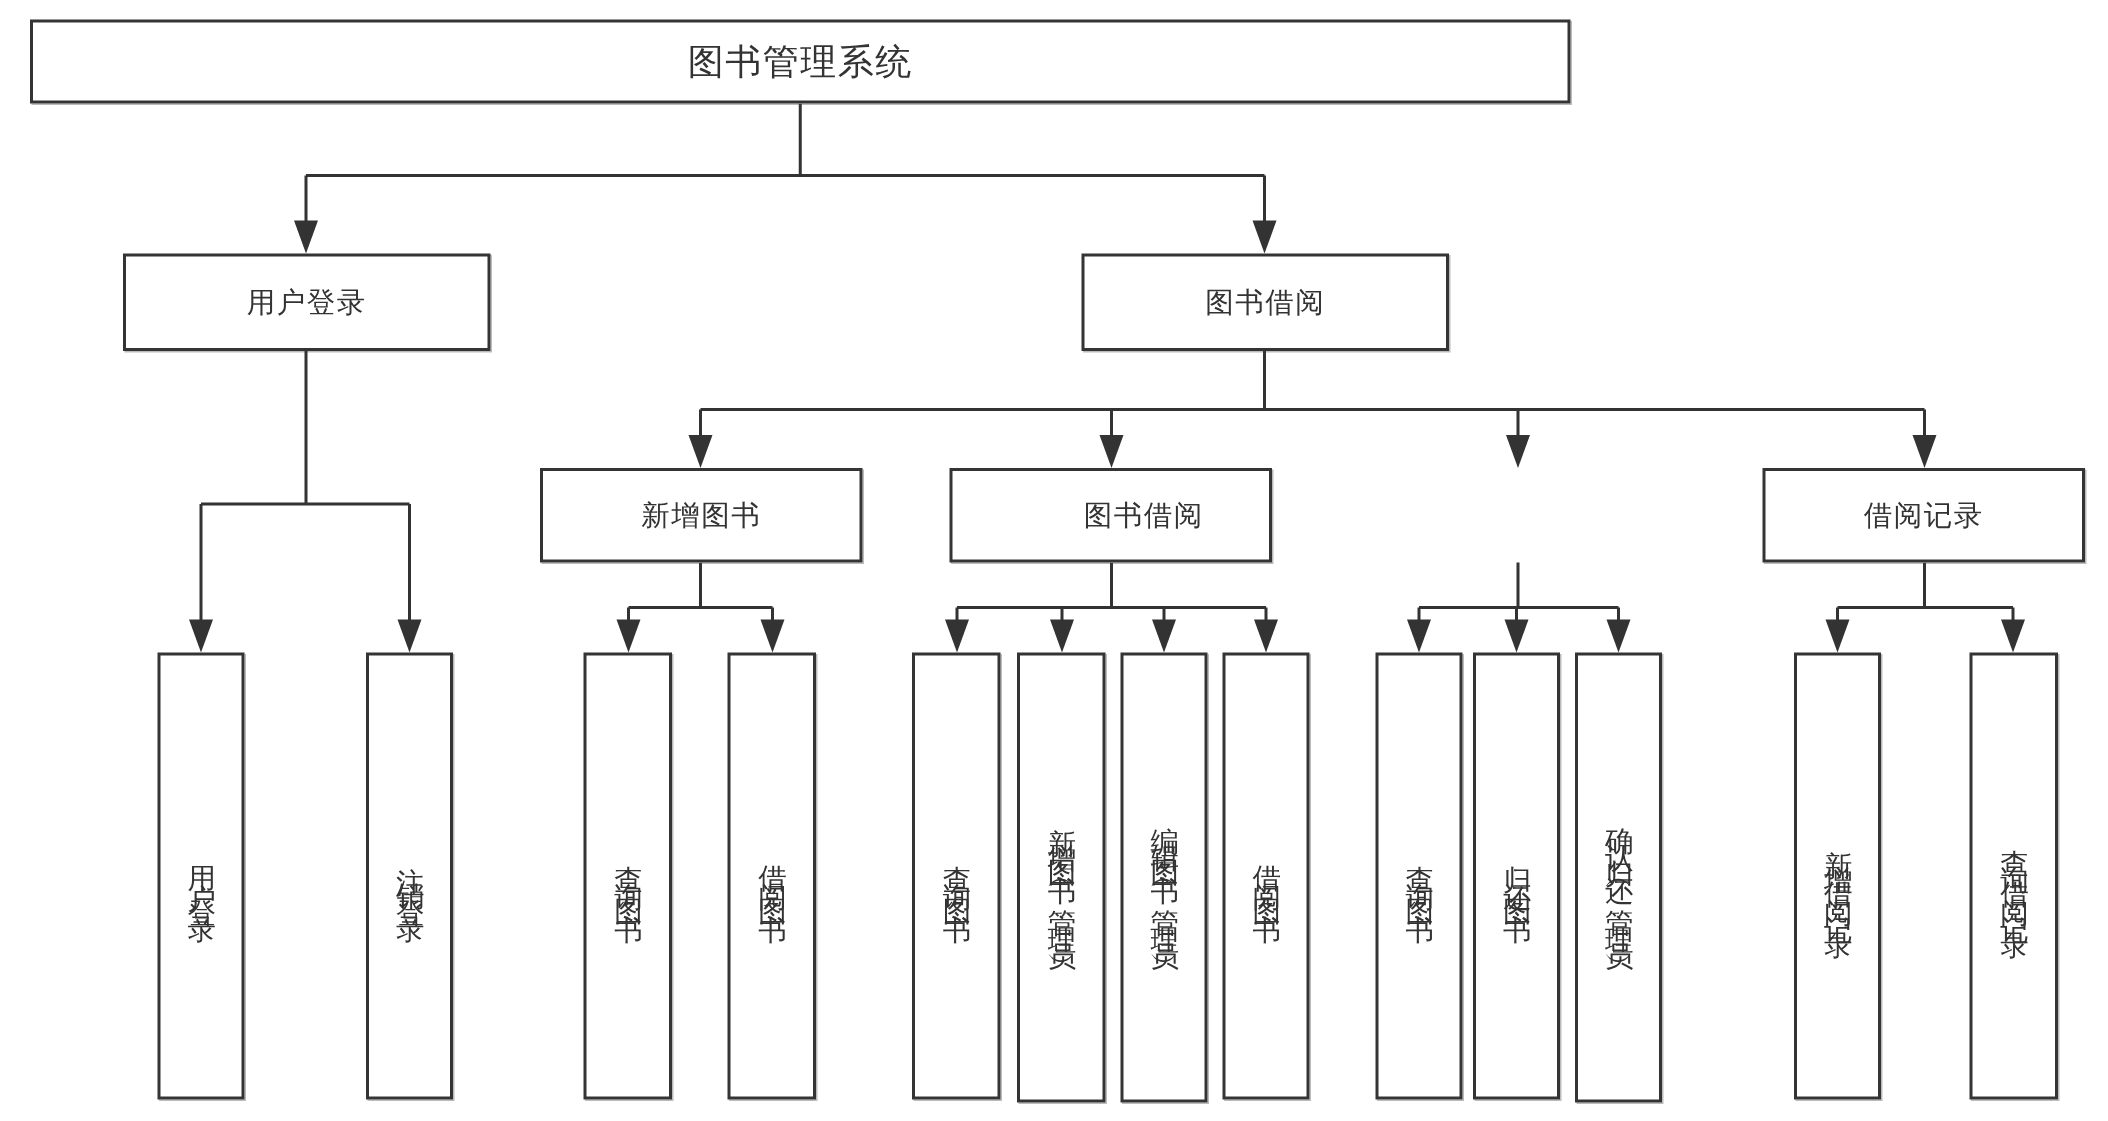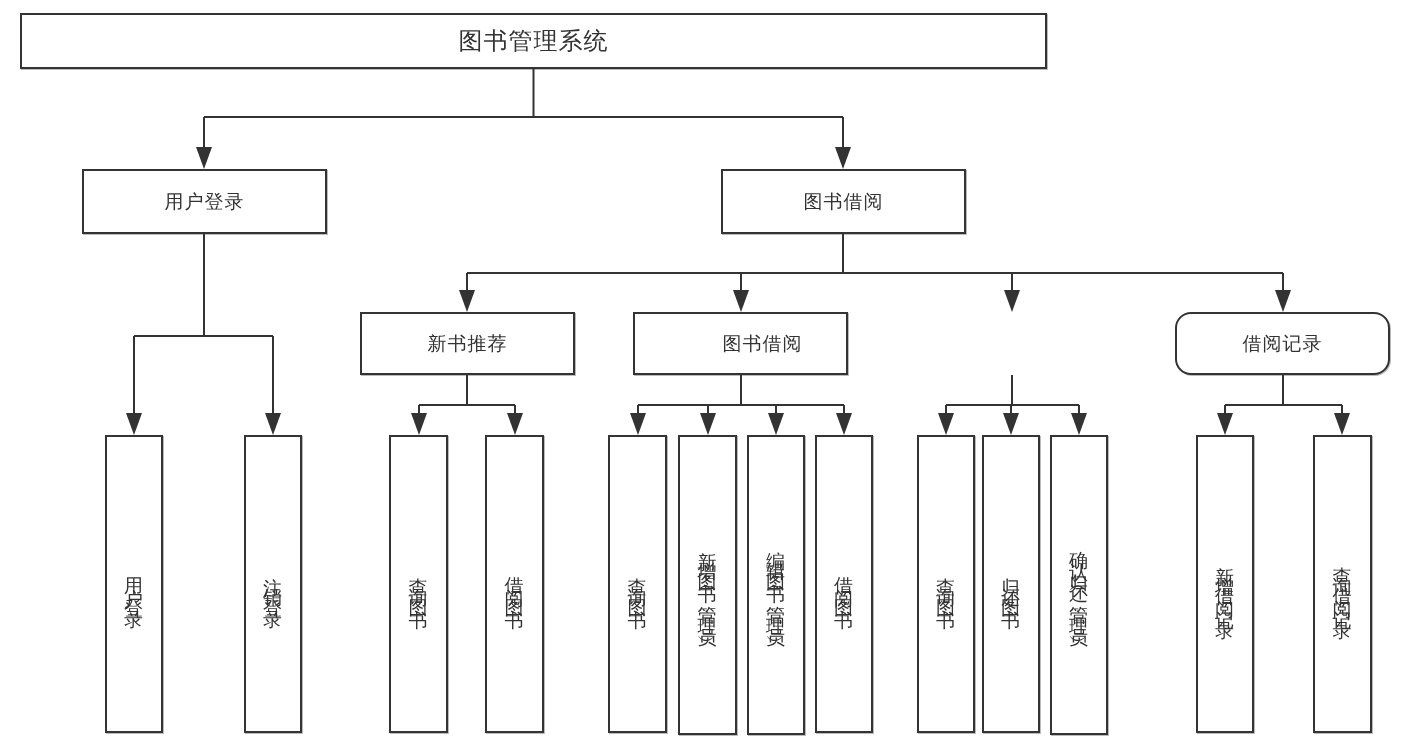--- a/index.html
+++ b/index.html
@@ -96,26 +96,26 @@
   </div>
 
   <div class="box" style="left:82px; top:169px; width:245px; height:65px;">
     <span class="hlabel">用户登录</span>
   </div>
   <div class="box" style="left:721px; top:169px; width:245px; height:65px;">
     <span class="hlabel">图书借阅</span>
   </div>
 
   <div class="box" style="left:360px; top:312px; width:215px; height:63px;">
-    <span class="hlabel">新书推荐</span>
+    <span class="hlabel">新增图书</span>
   </div>
   <div class="box" style="left:633px; top:312px; width:215px; height:63px;padding-left:44px;">
     <span class="hlabel">图书借阅</span>
   </div>
-  <div class="box" style="left:1175px; top:312px; width:215px; height:63px;border-radius:16px;">
+  <div class="box" style="left:1175px; top:312px; width:215px; height:63px;">
     <span class="hlabel">借阅记录</span>
   </div>
 
   <div class="box leaf" style="left:105px; top:435px; width:58px; height:298px;">
     <span class="vtext">用户登录</span>
   </div>
   <div class="box leaf" style="left:244px; top:435px; width:58px; height:298px;">
     <span class="vtext">注销登录</span>
   </div>
   <div class="box leaf" style="left:389px; top:435px; width:59px; height:298px;">

